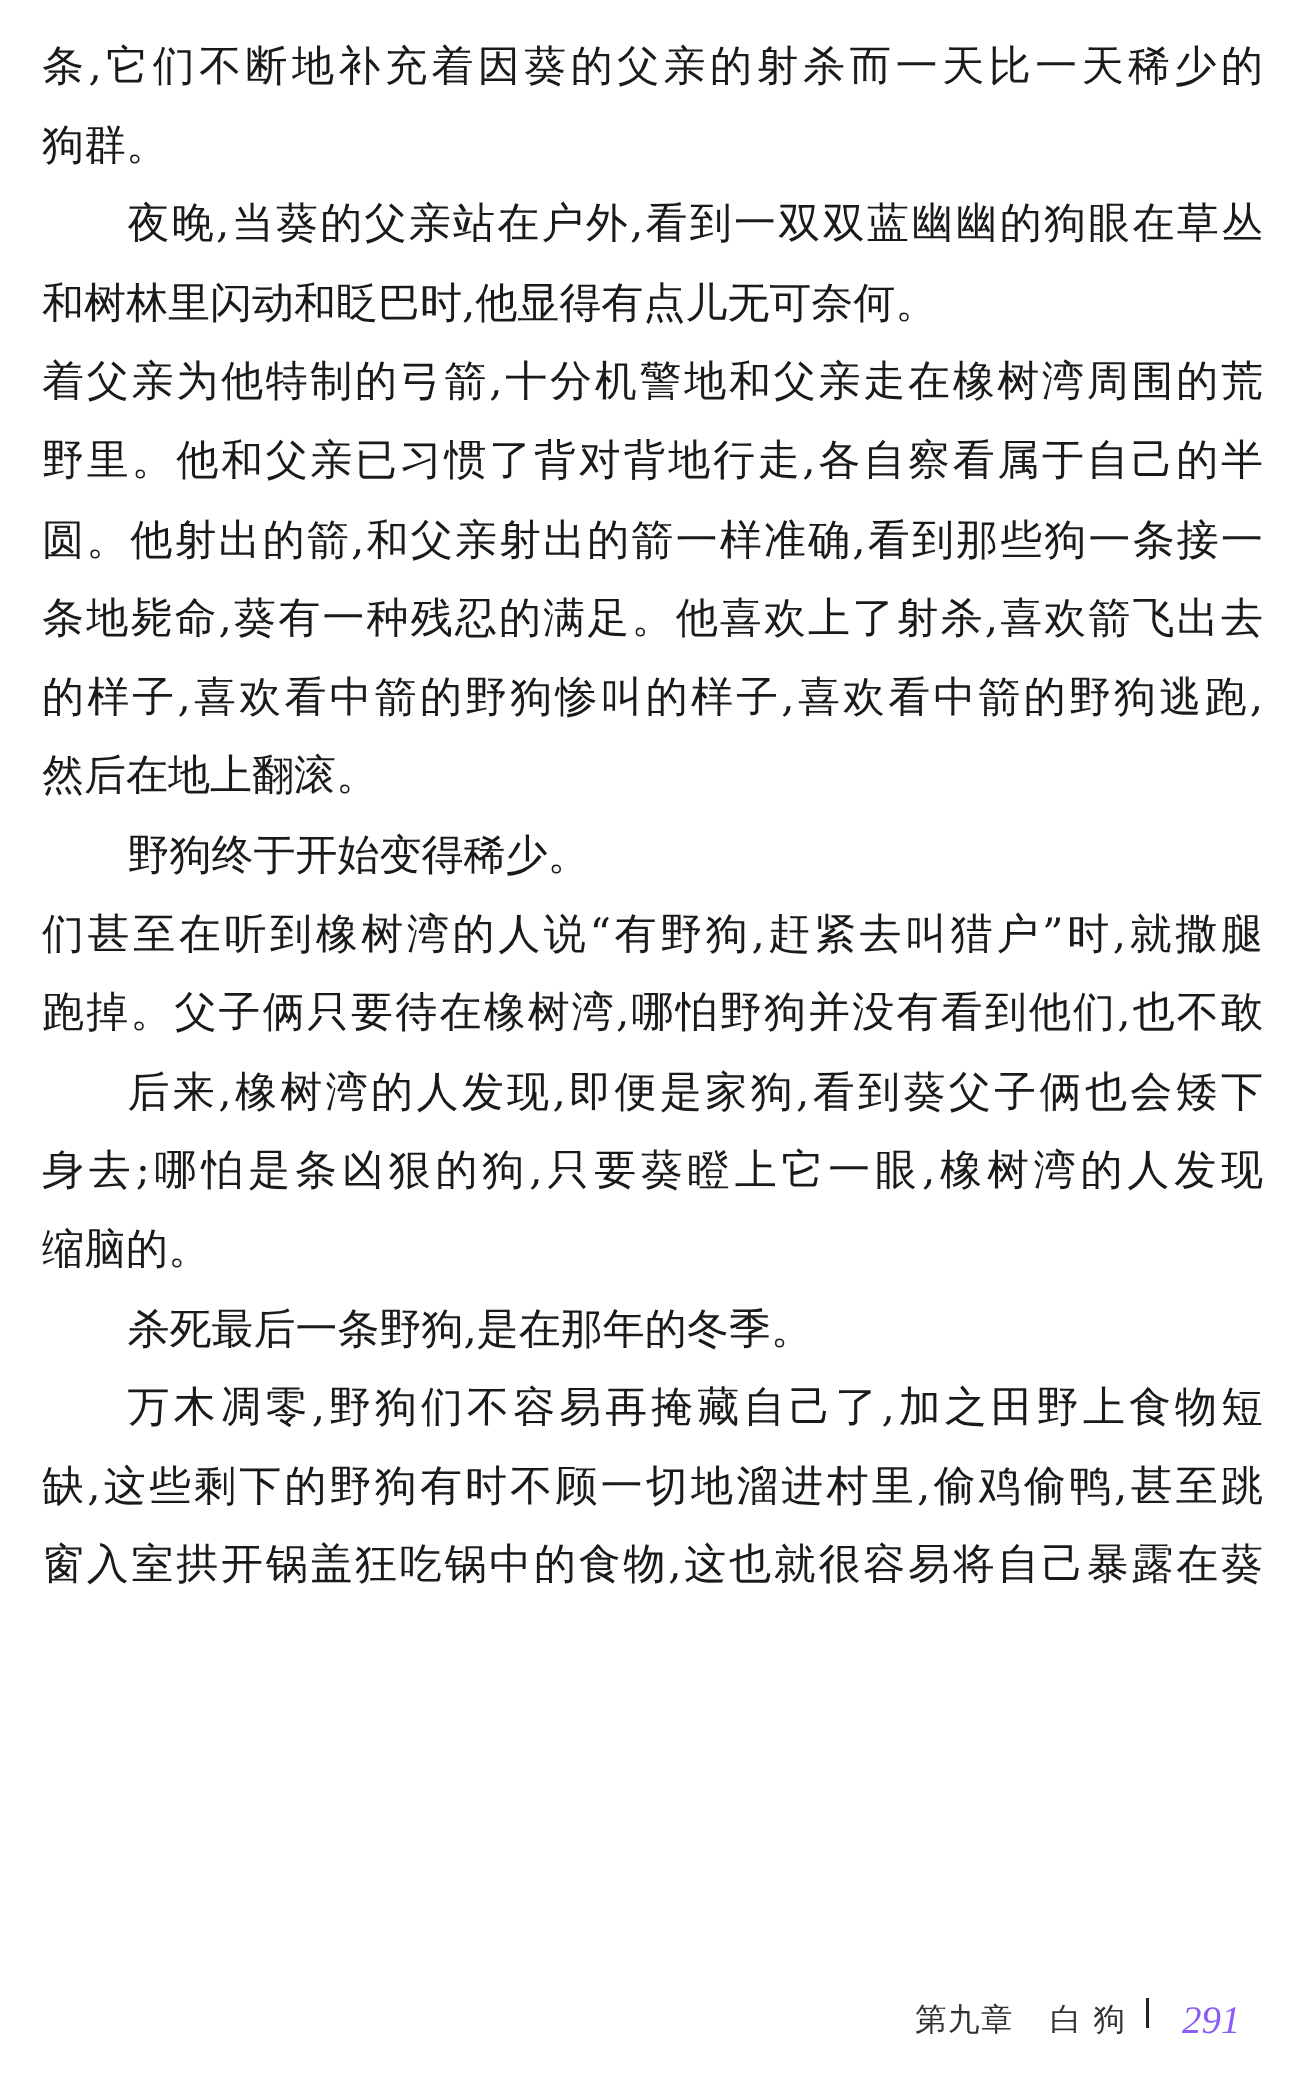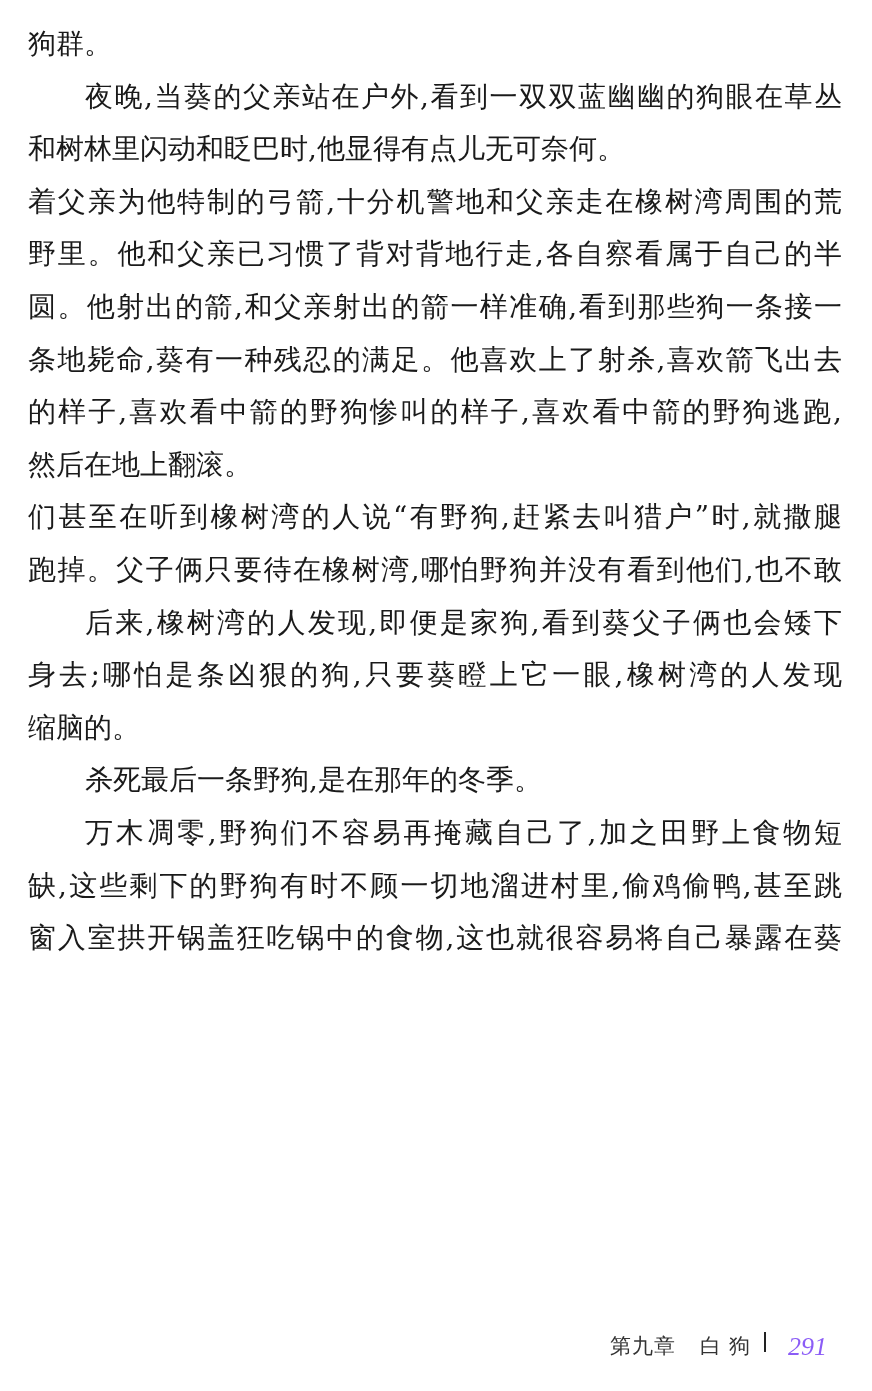--- a/index.html
+++ b/index.html
@@ -68,29 +68,31 @@
     font-family: "Liberation Serif", "DejaVu Serif", serif;
     font-style: italic;
     font-size: 26px;
     color: #8b5cf6;
   }
 </style>
 </head>
 <body>
 
 <div class="page-body">
+  <div class="line">条,它们不断地补充着因葵的父亲的射杀而一天比一天稀少的</div>
   <div class="line last">狗群。</div>
   <div class="line indent">夜晚,当葵的父亲站在户外,看到一双双蓝幽幽的狗眼在草丛</div>
   <div class="line last">和树林里闪动和眨巴时,他显得有点儿无可奈何。</div>
   <div class="line">着父亲为他特制的弓箭,十分机警地和父亲走在橡树湾周围的荒</div>
   <div class="line">野里。他和父亲已习惯了背对背地行走,各自察看属于自己的半</div>
   <div class="line">圆。他射出的箭,和父亲射出的箭一样准确,看到那些狗一条接一</div>
   <div class="line">条地毙命,葵有一种残忍的满足。他喜欢上了射杀,喜欢箭飞出去</div>
   <div class="line">的样子,喜欢看中箭的野狗惨叫的样子,喜欢看中箭的野狗逃跑,</div>
   <div class="line last">然后在地上翻滚。</div>
+  <div class="line indent last">野狗终于开始变得稀少。</div>
   <div class="line">们甚至在听到橡树湾的人说“有野狗,赶紧去叫猎户”时,就撒腿</div>
   <div class="line">跑掉。父子俩只要待在橡树湾,哪怕野狗并没有看到他们,也不敢</div>
   <div class="line indent">后来,橡树湾的人发现,即便是家狗,看到葵父子俩也会矮下</div>
   <div class="line">身去;哪怕是条凶狠的狗,只要葵瞪上它一眼,橡树湾的人发现</div>
   <div class="line last">缩脑的。</div>
   <div class="line indent last">杀死最后一条野狗,是在那年的冬季。</div>
   <div class="line indent">万木凋零,野狗们不容易再掩藏自己了,加之田野上食物短</div>
   <div class="line">缺,这些剩下的野狗有时不顾一切地溜进村里,偷鸡偷鸭,甚至跳</div>
   <div class="line">窗入室拱开锅盖狂吃锅中的食物,这也就很容易将自己暴露在葵</div>
 </div>

